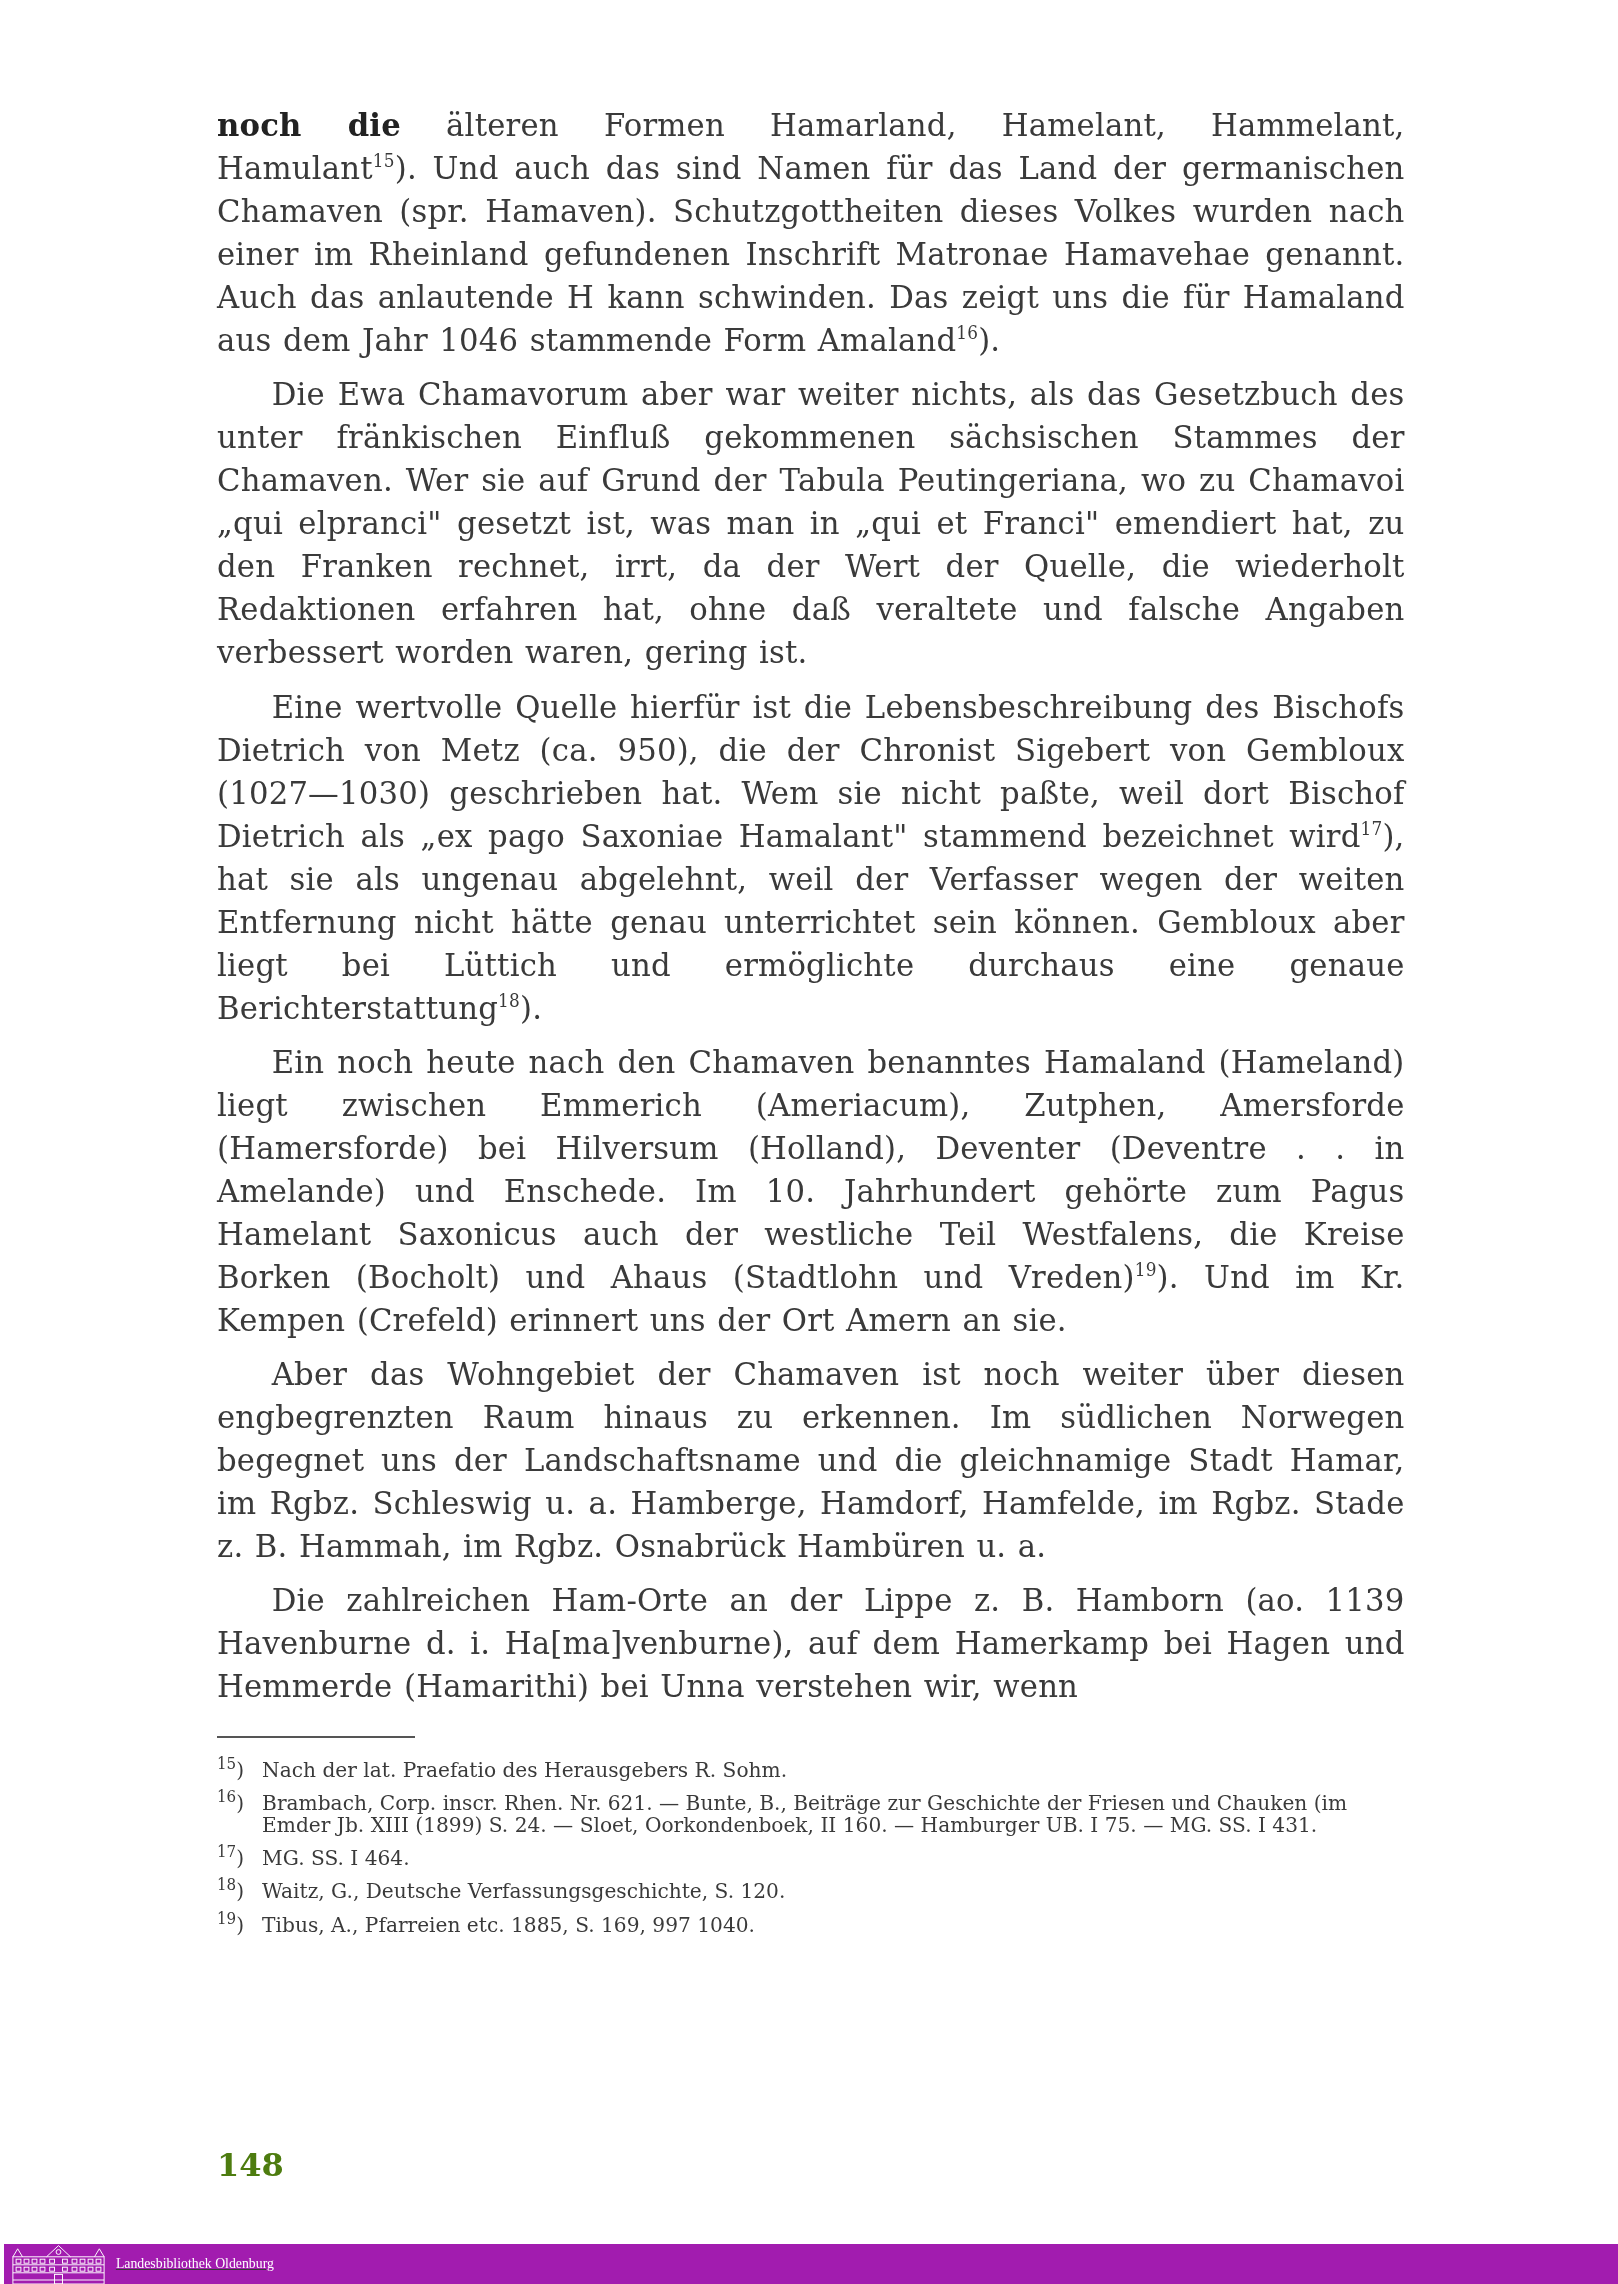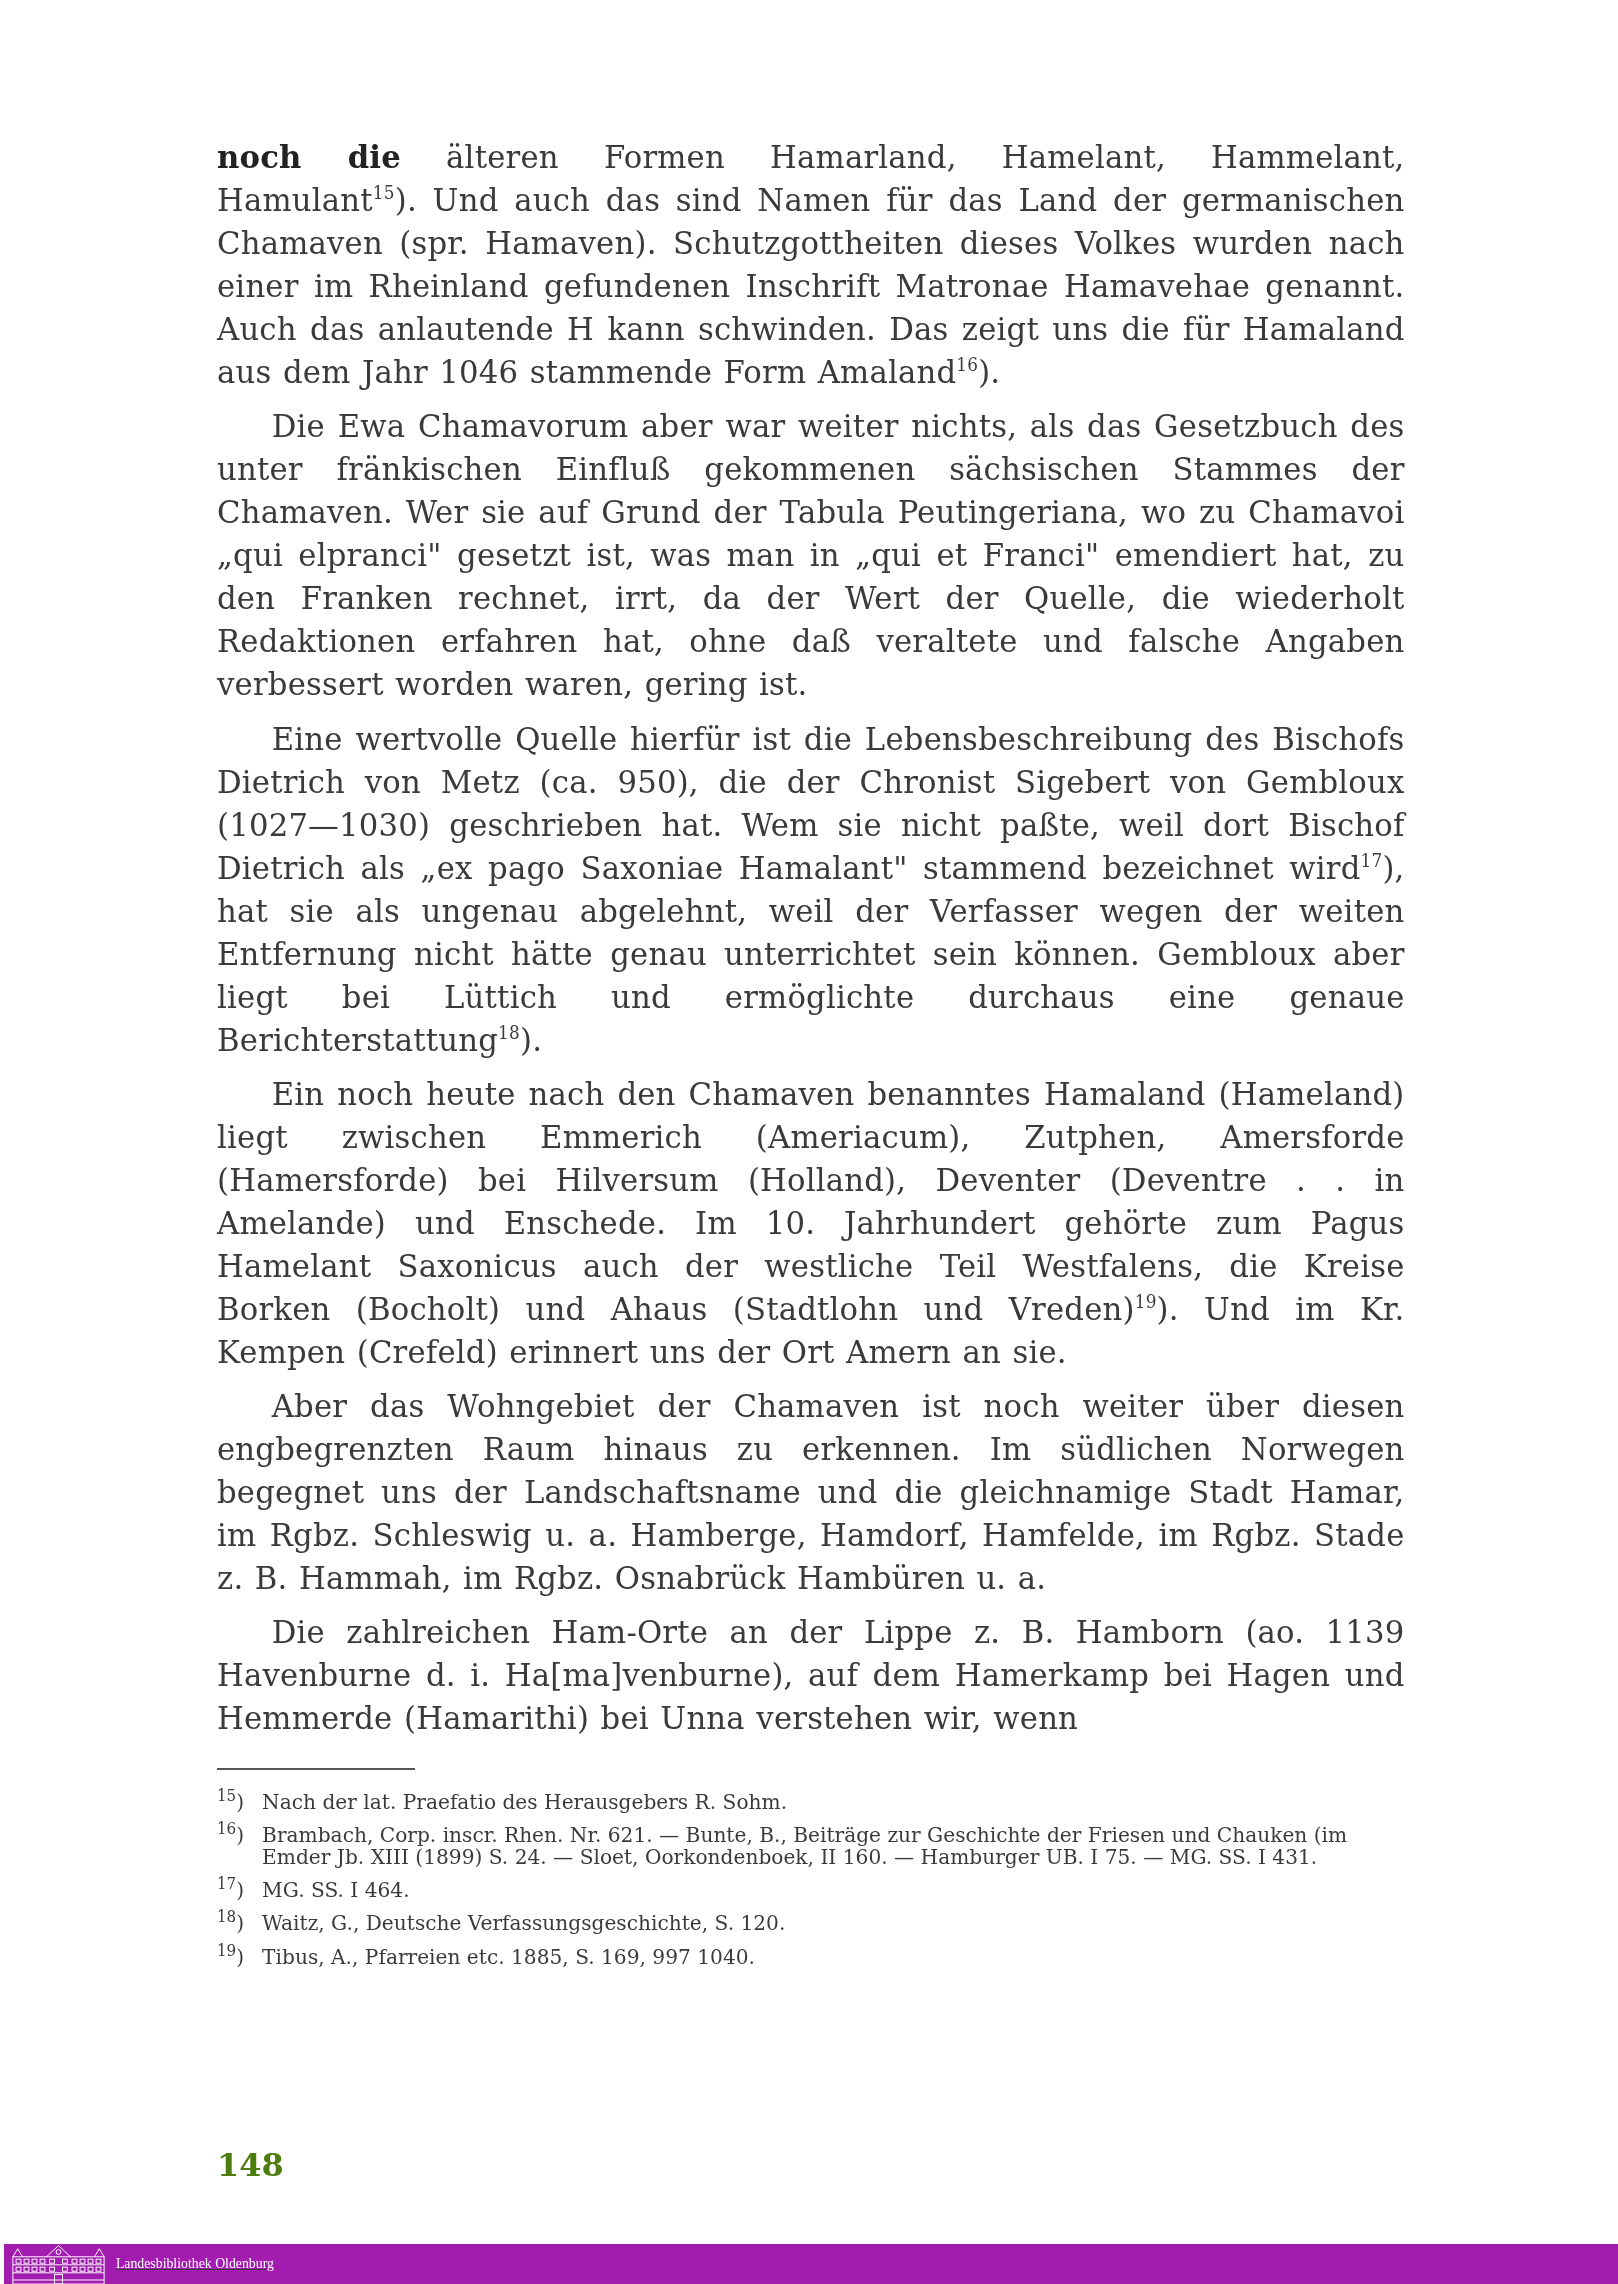--- a/index.html
+++ b/index.html
@@ -8,21 +8,21 @@
       height: 2284px;
       background: #ffffff;
       position: relative;
       overflow: hidden;
       font-family: "DejaVu Serif", "Liberation Serif", serif;
       color: #3a3a3a;
     }
     .page {
       position: absolute;
       left: 217px;
-      top: 136px;
+      top: 104px;
       width: 1188px;
     }
     .para {
       font-size: 32px;
       line-height: 43px;
       text-align: justify;
       margin: 0 0 11.3px 0;
       letter-spacing: 0.2px;
       word-spacing: 1.6px;
       transform: scaleX(0.96);

